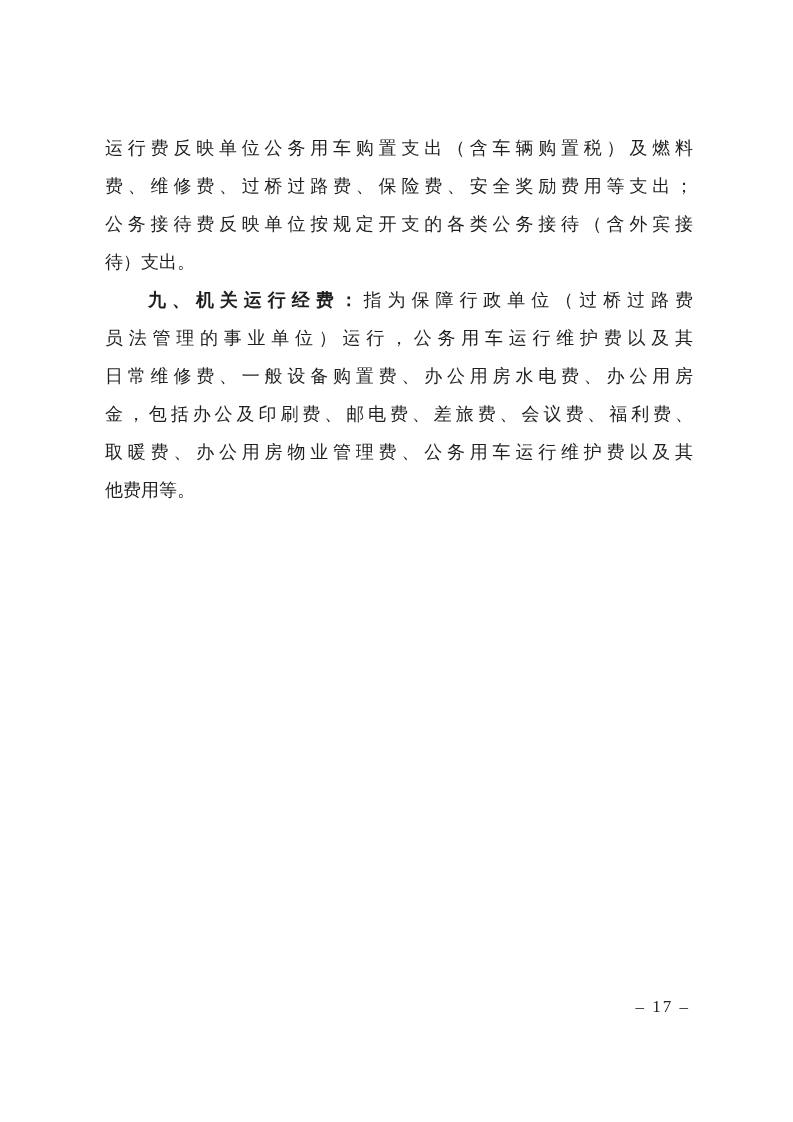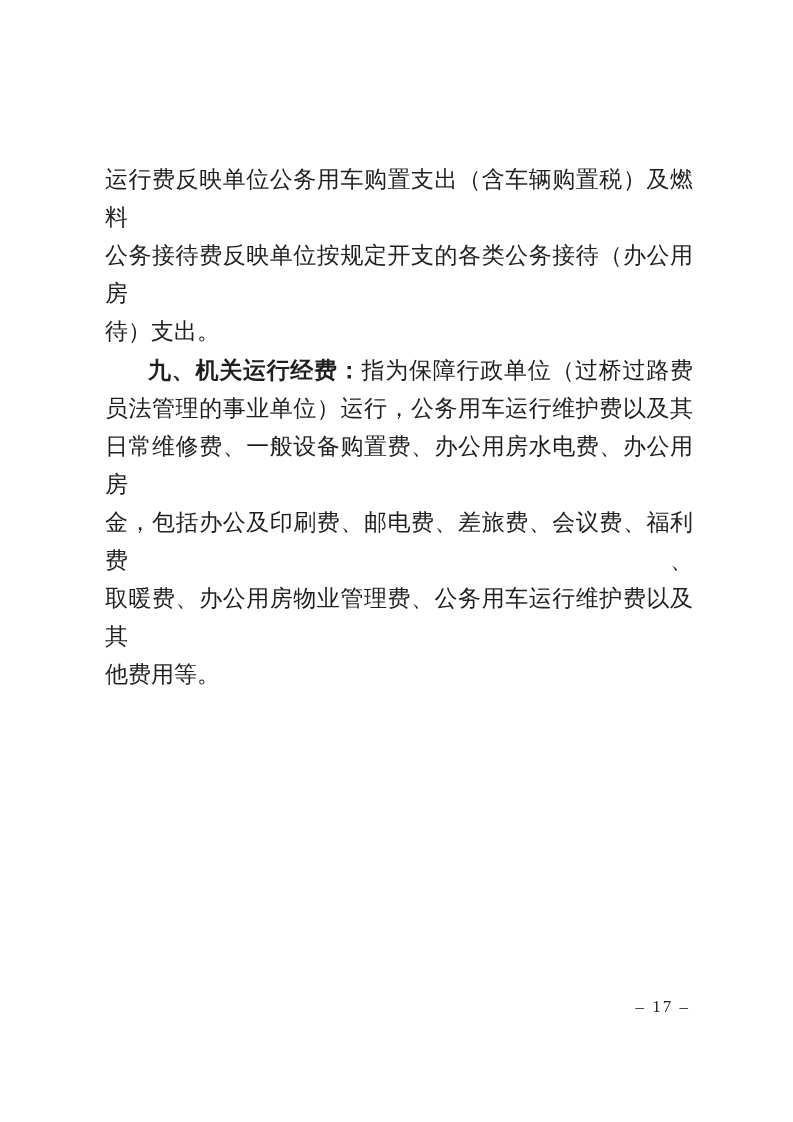--- a/index.html
+++ b/index.html
@@ -12,23 +12,23 @@
     width: 793px;
     height: 1122px;
     background: #ffffff;
     overflow: hidden;
     font-family: "Liberation Serif", "DejaVu Serif", serif;
     color: #1f1f1f;
   }
   .text-block {
     position: absolute;
     left: 105px;
-    top: 161px;
+    top: 129px;
     width: 588px;
-    font-size: 23px;
+    font-size: 18px;
   }
   .paragraph { margin: 0; }
   .paragraph.spaced { margin-top: 28px; }
   .line {
     line-height: 38px;
     text-align: left;
     white-space: normal;
   }
   .line.justified {
     text-align: justify;
@@ -54,21 +54,22 @@
     white-space: nowrap;
   }
 </style>
 </head>
 <body>
 
 <div class="page">
   <main class="text-block">
       <div class="paragraph">
         <div class="line justified"><span class="run">运行费反映单位公务用车购置支出（含车辆购置税）及燃料</span></div>
-        <div class="line justified"><span class="run">公务接待费反映单位按规定开支的各类公务接待（办公用房</span></div>
+        <div class="line justified"><span class="run">费、维修费、过桥过路费、保险费、安全奖励费用等支出；</span></div>
+        <div class="line justified"><span class="run">公务接待费反映单位按规定开支的各类公务接待（含外宾接</span></div>
         <div class="line"><span class="run">待）支出。</span></div>
       </div>
       <div class="paragraph">
         <div class="line justified indented"><span class="run bold">九、机关运行经费：</span><span class="run">指为保障行政单位（过桥过路费</span></div>
         <div class="line justified"><span class="run">员法管理的事业单位）运行，公务用车运行维护费以及其</span></div>
         <div class="line justified"><span class="run">日常维修费、一般设备购置费、办公用房水电费、办公用房</span></div>
         <div class="line justified"><span class="run">金，包括办公及印刷费、邮电费、差旅费、会议费、福利费、</span></div>
         <div class="line justified"><span class="run">取暖费、办公用房物业管理费、公务用车运行维护费以及其</span></div>
         <div class="line"><span class="run">他费用等。</span></div>
       </div>

